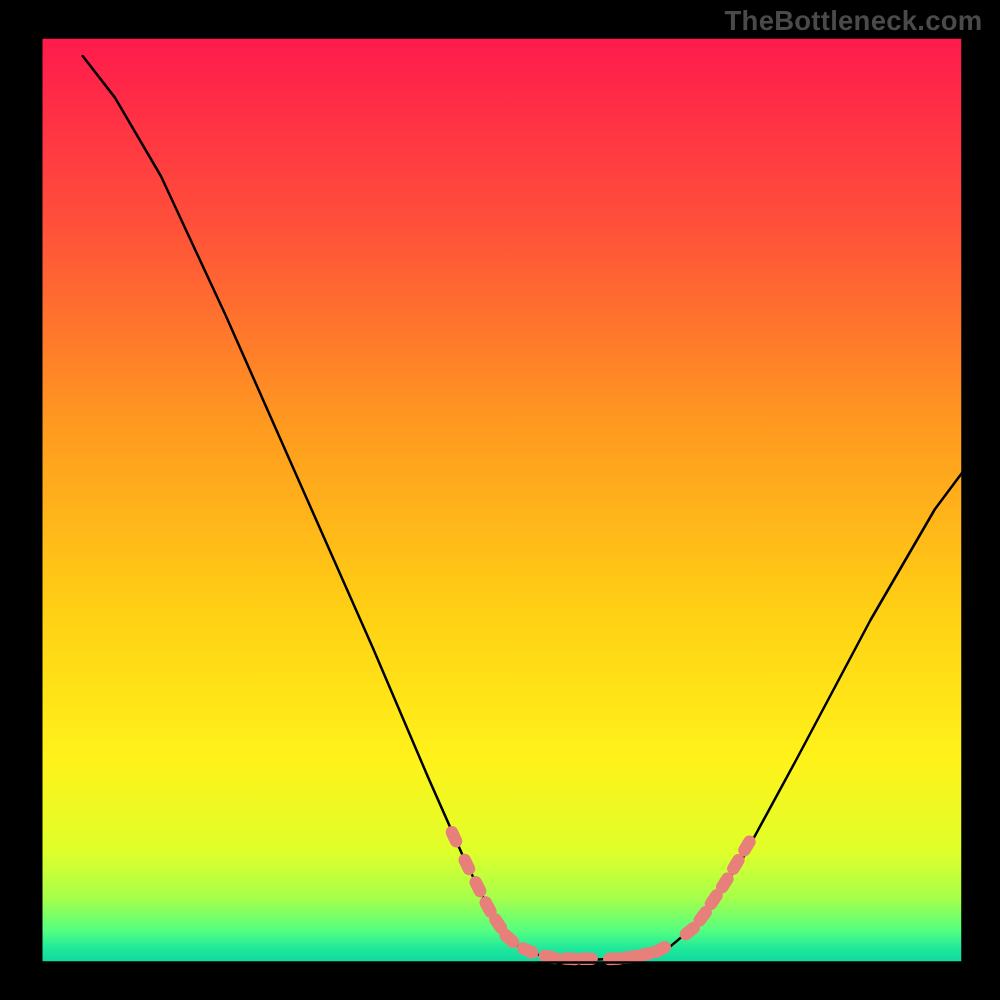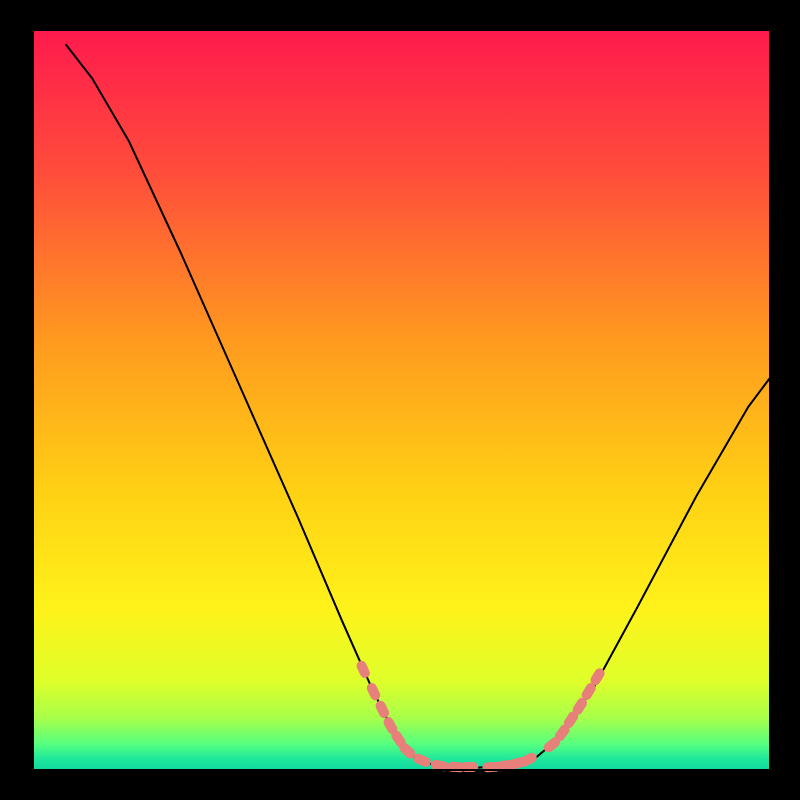--- a/index.html
+++ b/index.html
@@ -28,20 +28,21 @@
     user-select: none;
   }
   svg {
     display: block;
   }
 </style>
 </head>
 <body>
 
 <div class="frame">
+  <div class="watermark">TheBottleneck.com</div>
   <svg id="chart-svg" width="800" height="800" viewBox="0 0 800 800">
       <defs>
         <linearGradient id="bgGrad" x1="0" y1="0" x2="0" y2="1">
           <stop offset="0%" stop-color="#ff1a4d"></stop>
           <stop offset="20%" stop-color="#ff4f3a"></stop>
           <stop offset="42%" stop-color="#ff9a1f"></stop>
           <stop offset="62%" stop-color="#ffd014"></stop>
           <stop offset="78%" stop-color="#fff21a"></stop>
           <stop offset="88%" stop-color="#dfff2a"></stop>
           <stop offset="93%" stop-color="#a7ff4a"></stop>

